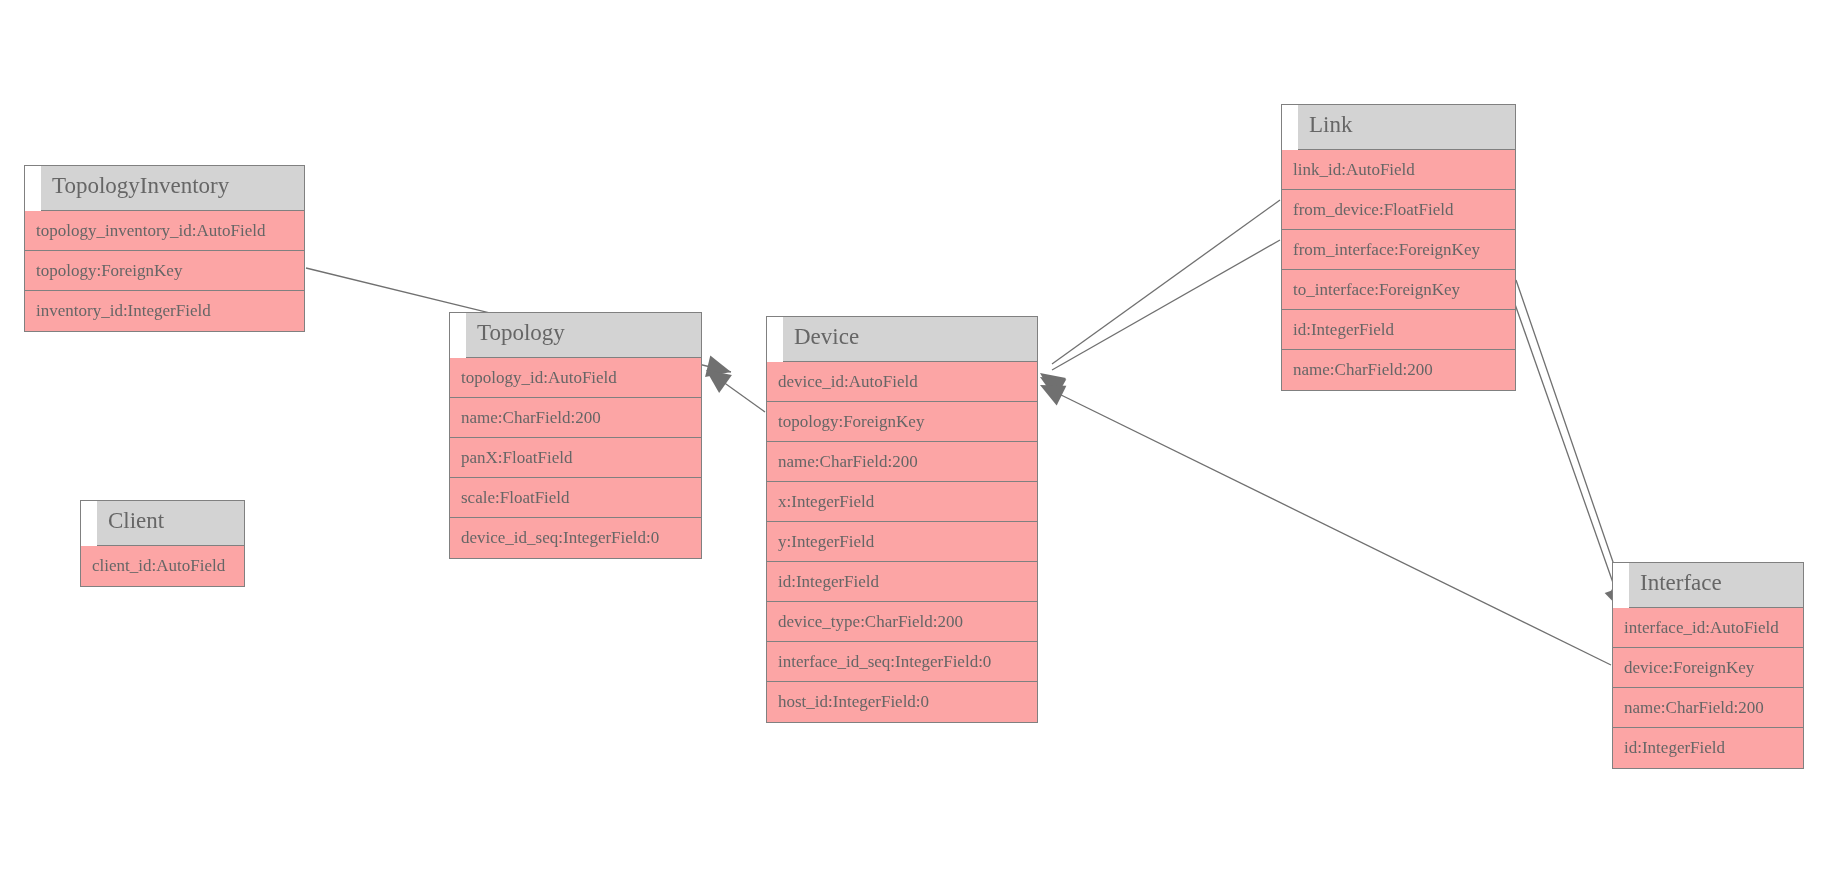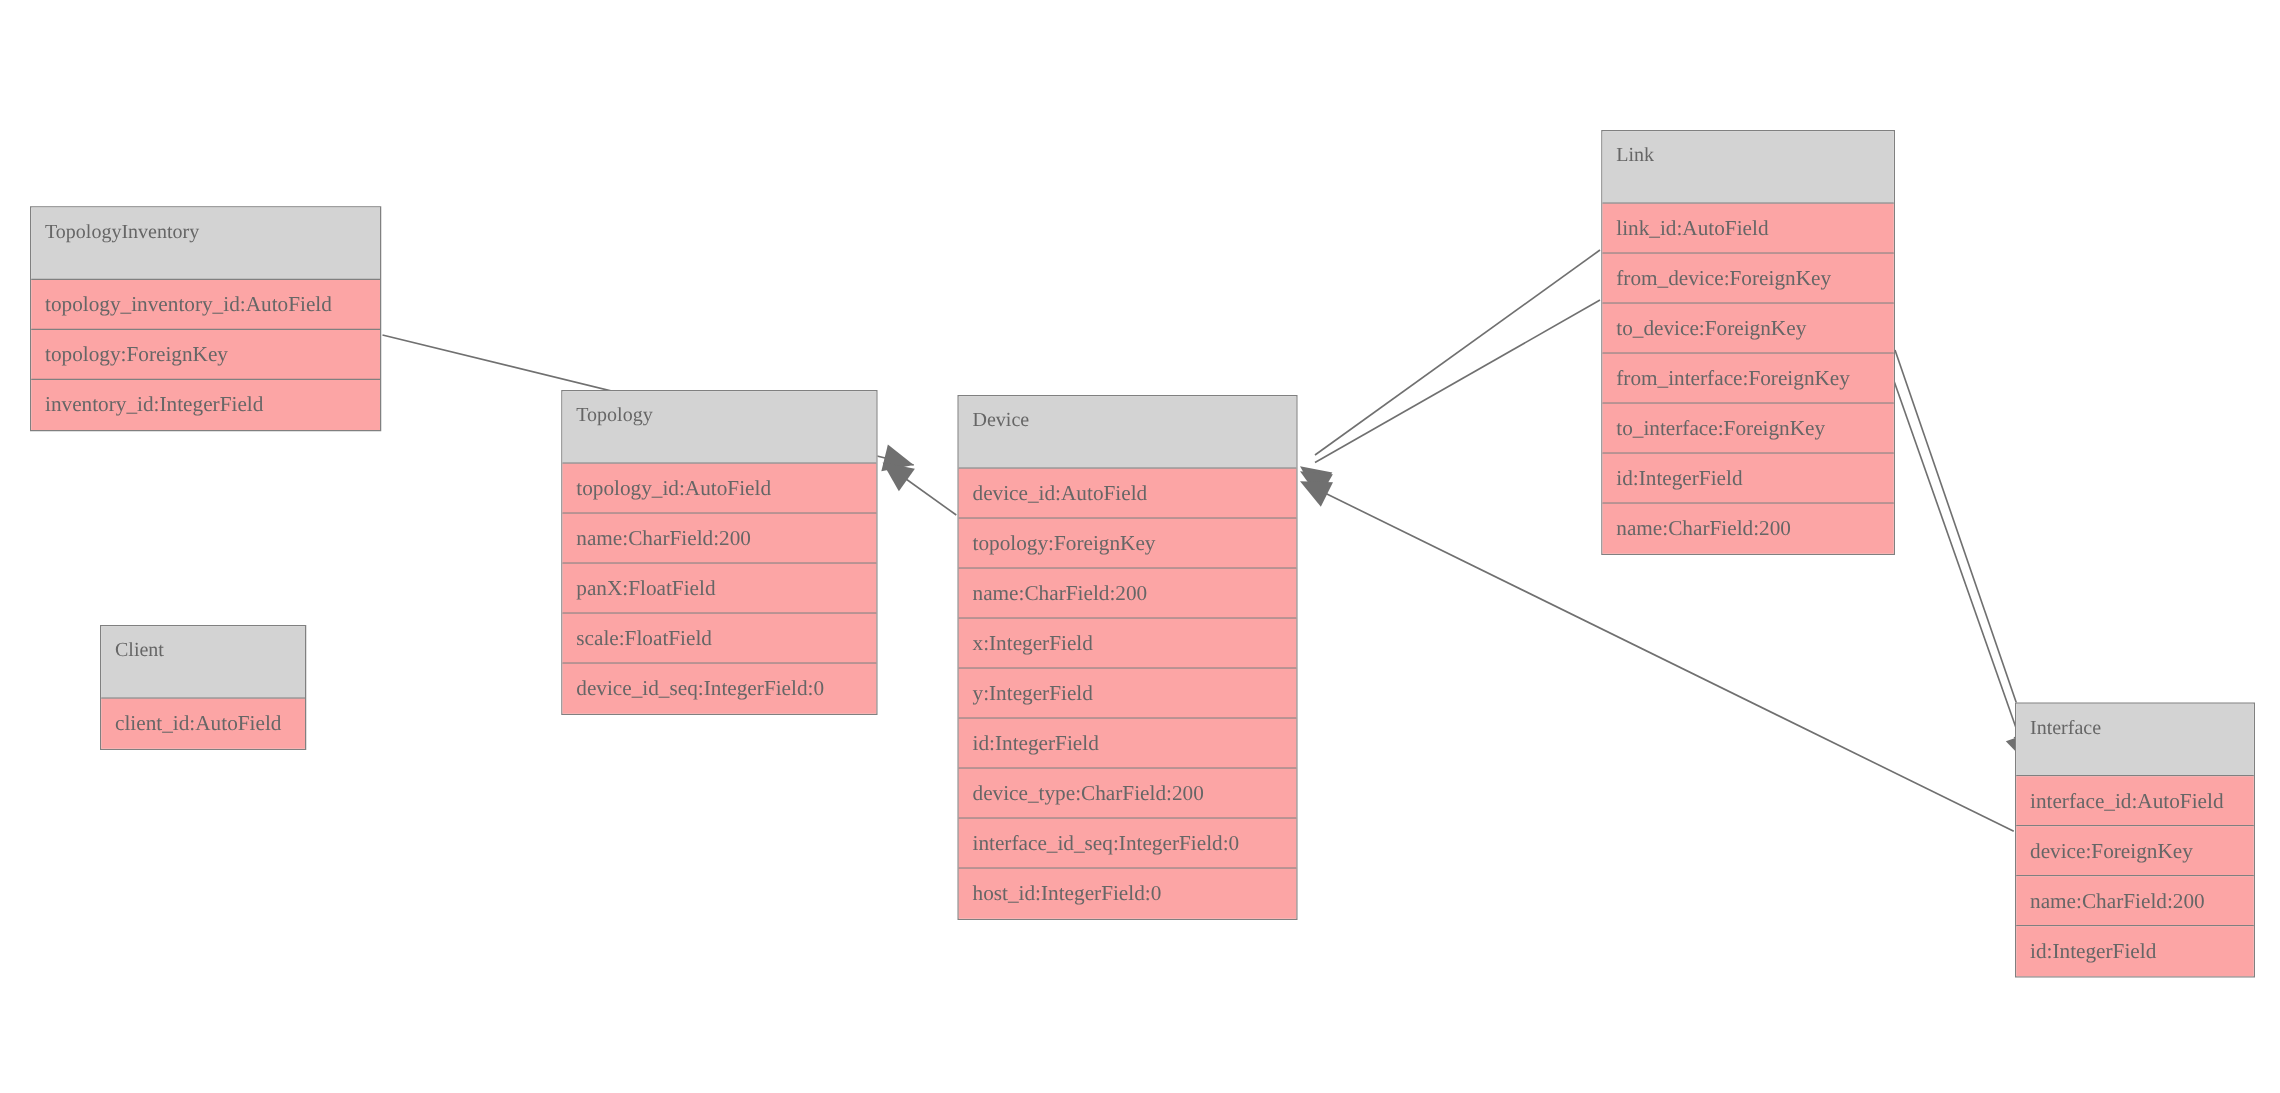--- a/index.html
+++ b/index.html
@@ -29,26 +29,27 @@
     box-sizing: border-box;
     border: 1px solid #808080;
     background: #ffffff;
     z-index: 2;
   }
   .entity-header {
     box-sizing: border-box;
     background: #d3d3d3;
     border-bottom: 1px solid #808080;
     color: #666666;
-    font-size: 16px;
+    font-size: 23px;
     line-height: 39px;
-    height: 58px;
+    height: 45px;
     padding: 0 0 0 11px;
     white-space: nowrap;
     overflow: hidden;
+    margin-left: 16px;
   }
   .entity-rows {
     display: block;
   }
   .entity-row {
     box-sizing: border-box;
     height: 40px;
     line-height: 39px;
     color: #666666;
     font-size: 17px;
@@ -136,22 +137,21 @@
           <div class="entity-row" style="color: rgb(102, 102, 102); border-bottom-color: rgb(128, 128, 128);">id:IntegerField</div>
           <div class="entity-row" style="color: rgb(102, 102, 102); border-bottom-color: rgb(128, 128, 128);">device_type:CharField:200</div>
           <div class="entity-row" style="color: rgb(102, 102, 102); border-bottom-color: rgb(128, 128, 128);">interface_id_seq:IntegerField:0</div>
           <div class="entity-row" style="color: rgb(102, 102, 102); border-bottom-color: rgb(128, 128, 128);">host_id:IntegerField:0</div>
         </div>
       </div>
       <div class="entity" style="left: 1281px; top: 104px; width: 235px; border-color: rgb(128, 128, 128);">
         <div class="entity-header" style="background: rgb(211, 211, 211); color: rgb(102, 102, 102); border-bottom-color: rgb(128, 128, 128);">Link</div>
         <div class="entity-rows">
           <div class="entity-row" style="color: rgb(102, 102, 102); border-bottom-color: rgb(128, 128, 128);">link_id:AutoField</div>
-          <div class="entity-row" style="color: rgb(102, 102, 102); border-bottom-color: rgb(128, 128, 128);">from_device:ForeignKey</div>
-          <div class="entity-row" style="color: rgb(102, 102, 102); border-bottom-color: rgb(128, 128, 128);">to_device:ForeignKey</div>
+          <div class="entity-row" style="color: rgb(102, 102, 102); border-bottom-color: rgb(128, 128, 128);">from_device:FloatField</div>
           <div class="entity-row" style="color: rgb(102, 102, 102); border-bottom-color: rgb(128, 128, 128);">from_interface:ForeignKey</div>
           <div class="entity-row" style="color: rgb(102, 102, 102); border-bottom-color: rgb(128, 128, 128);">to_interface:ForeignKey</div>
           <div class="entity-row" style="color: rgb(102, 102, 102); border-bottom-color: rgb(128, 128, 128);">id:IntegerField</div>
           <div class="entity-row" style="color: rgb(102, 102, 102); border-bottom-color: rgb(128, 128, 128);">name:CharField:200</div>
         </div>
       </div>
       <div class="entity" style="left: 1612px; top: 562px; width: 192px; border-color: rgb(128, 128, 128);">
         <div class="entity-header" style="background: rgb(211, 211, 211); color: rgb(102, 102, 102); border-bottom-color: rgb(128, 128, 128);">Interface</div>
         <div class="entity-rows">
           <div class="entity-row" style="color: rgb(102, 102, 102); border-bottom-color: rgb(128, 128, 128);">interface_id:AutoField</div>

